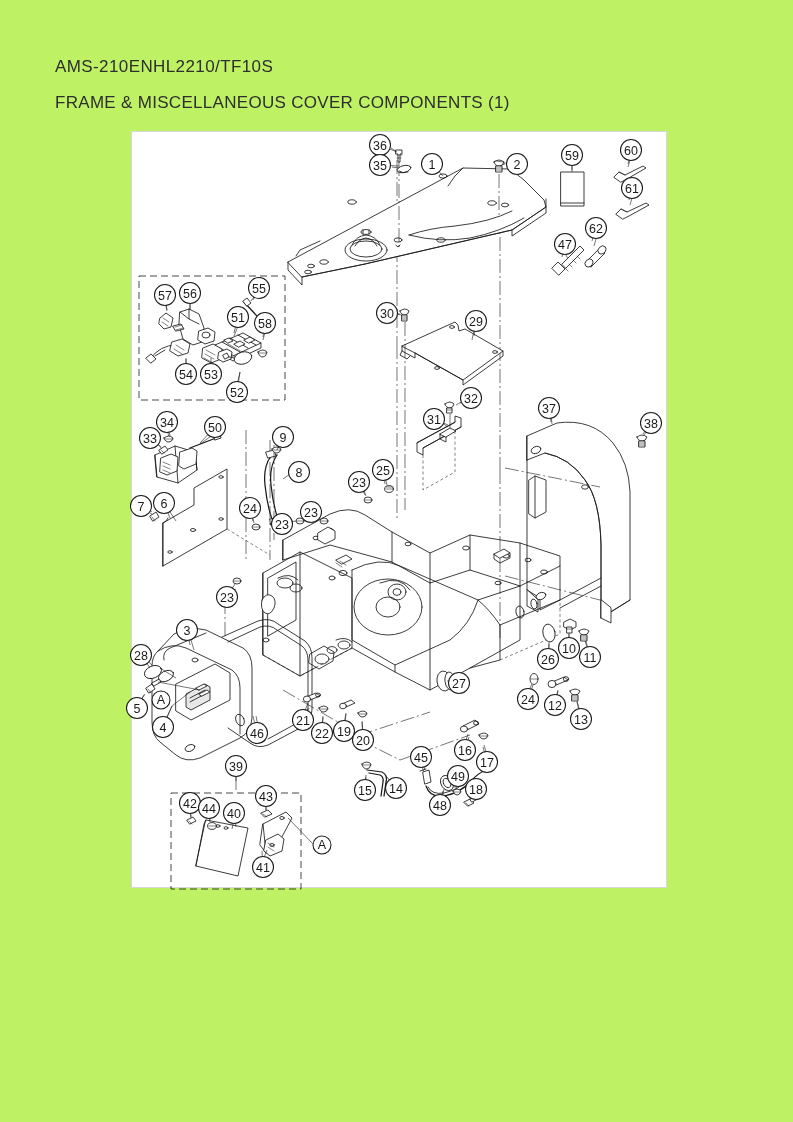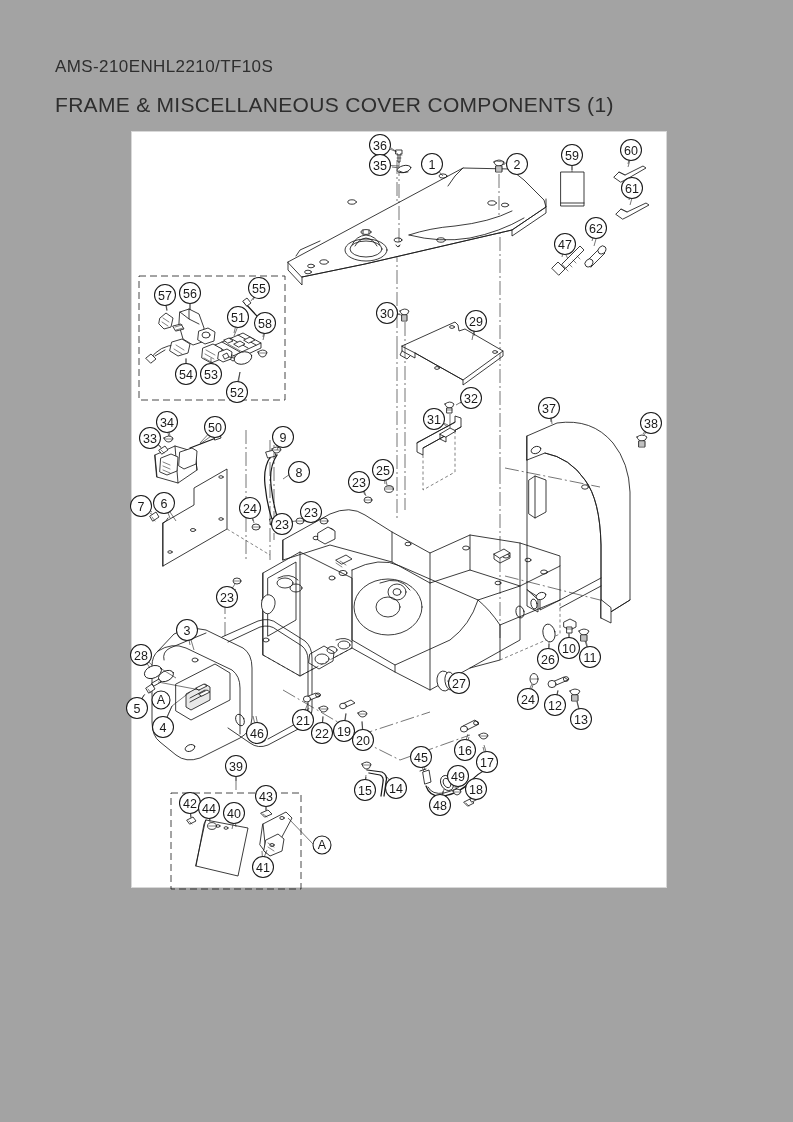--- a/index.html
+++ b/index.html
@@ -1,22 +1,22 @@
 <!DOCTYPE html>
 <html><head>
 <meta charset="utf-8">
 <style>
   html,body{margin:0;padding:0;background:#fff;}
   body{width:793px;height:1122px;position:relative;
        font-family:"Liberation Sans","DejaVu Sans",sans-serif;color:#2b2b2b;}
-  #page{position:absolute;left:0;top:0;width:793px;height:1122px;overflow:hidden;background:#a3a3a3;}
+  #page{position:absolute;left:0;top:0;width:793px;height:1122px;overflow:hidden;background:#bef264;}
 
   .hdr-model{position:absolute;left:55px;top:57px;font-size:17px;letter-spacing:.4px;
              font-weight:400;color:#2e2e2e;white-space:nowrap;}
-  .hdr-title{position:absolute;left:55px;top:93px;font-size:21px;letter-spacing:.3px;
+  .hdr-title{position:absolute;left:55px;top:93px;font-size:17px;letter-spacing:.3px;
              font-weight:400;color:#2e2e2e;white-space:nowrap;}
 
   #frame{position:absolute;left:131px;top:131px;width:536px;height:757px;
          border:1px solid #d8d8d8;background:#fff;box-sizing:border-box;}
 
   #svgwrap{position:absolute;left:0;top:0;width:793px;height:1122px;pointer-events:none;}
   svg{display:block;}
   .ln{fill:none;stroke:#1a1a1a;stroke-width:.85;stroke-linejoin:round;stroke-linecap:round;}
   .ln-th{fill:none;stroke:#1a1a1a;stroke-width:1.25;stroke-linejoin:round;stroke-linecap:round;}
   .ln-f{fill:#fff;stroke:#1a1a1a;stroke-width:.85;stroke-linejoin:round;stroke-linecap:round;}

